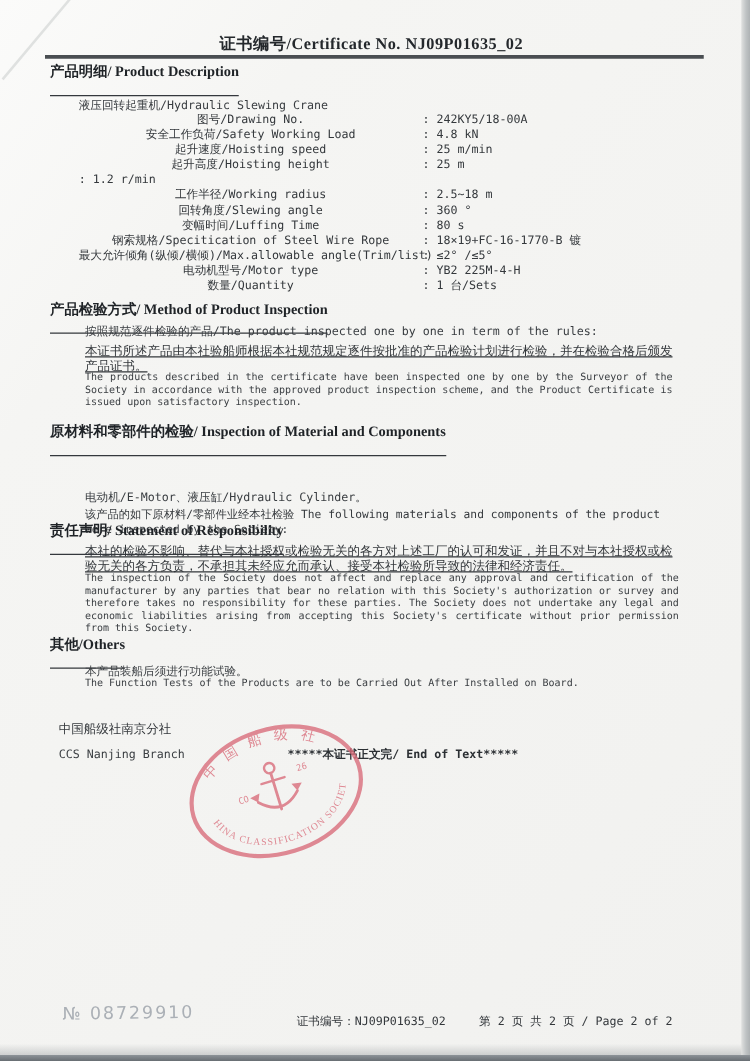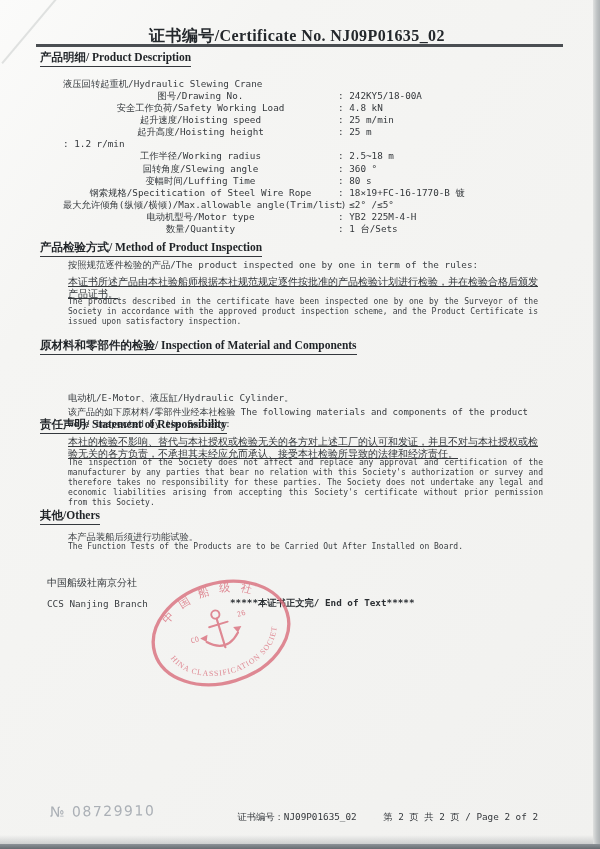--- a/index.html
+++ b/index.html
@@ -16,26 +16,26 @@
     background:linear-gradient(to right,#e0e1e0,#bfc3c4 55%,#aeb2b4); }
   .edge-bottom { left:0; top:844px; width:600px; height:5px;
     background:linear-gradient(to bottom,#8d9398,#666c71); }
   .paper-bottom-shadow { left:0; top:835px; width:594px; height:9px;
     background:linear-gradient(to bottom,rgba(120,126,130,0) 0%,rgba(120,126,130,0.30) 100%); }
   .crease { left:-14px; top:28px; width:90px; height:2px; background:#dfe1e0;
     transform:rotate(-50deg); }
   
   .hdr { top:26px; left:0; width:594px; text-align:center;
     font-family:"Liberation Serif", serif; font-weight:bold;
-    font-size:16px; color:#24282c; letter-spacing:0.4px; }
+    font-size:13px; color:#24282c; letter-spacing:0.4px; }
   .rule { top:44px; left:36px; width:527px; height:3px; background:#4a4e52; }
   
   .sec-h { left:40px; font-family:"Liberation Serif", serif; font-weight:bold;
     font-size:11.5px; color:#1f2327; white-space:nowrap; }
-  .sec-h .u { display:inline-block; border-bottom:1.5px solid #34383d; padding-bottom:1px; }
+  .sec-h .u { display:inline-block; border-bottom:1.5px solid #34383d; padding-bottom:11px; }
   
   .t-body { font-size:9.3px; color:#393d41; white-space:nowrap; }
   .cn { font-size:10px; line-height:11.6px; color:#33373b;text-decoration:underline; }
   .en { font-size:8px; line-height:10.1px; color:#3a3e42; text-align:justify; }
   .mix { font-size:9px; line-height:11.5px; color:#363a3e;margin-top:45px; }
   
   .spec-table { top:90px; left:63px; width:500px;text-align:center; }
   .spec-row { display:flex; height:12.1px; line-height:12.1px; font-size:9.3px; white-space:nowrap; }
   .spec-row .lbl { width:275px; flex:0 0 275px; color:#34383c; }
   .spec-row .val { color:#34383c; }

